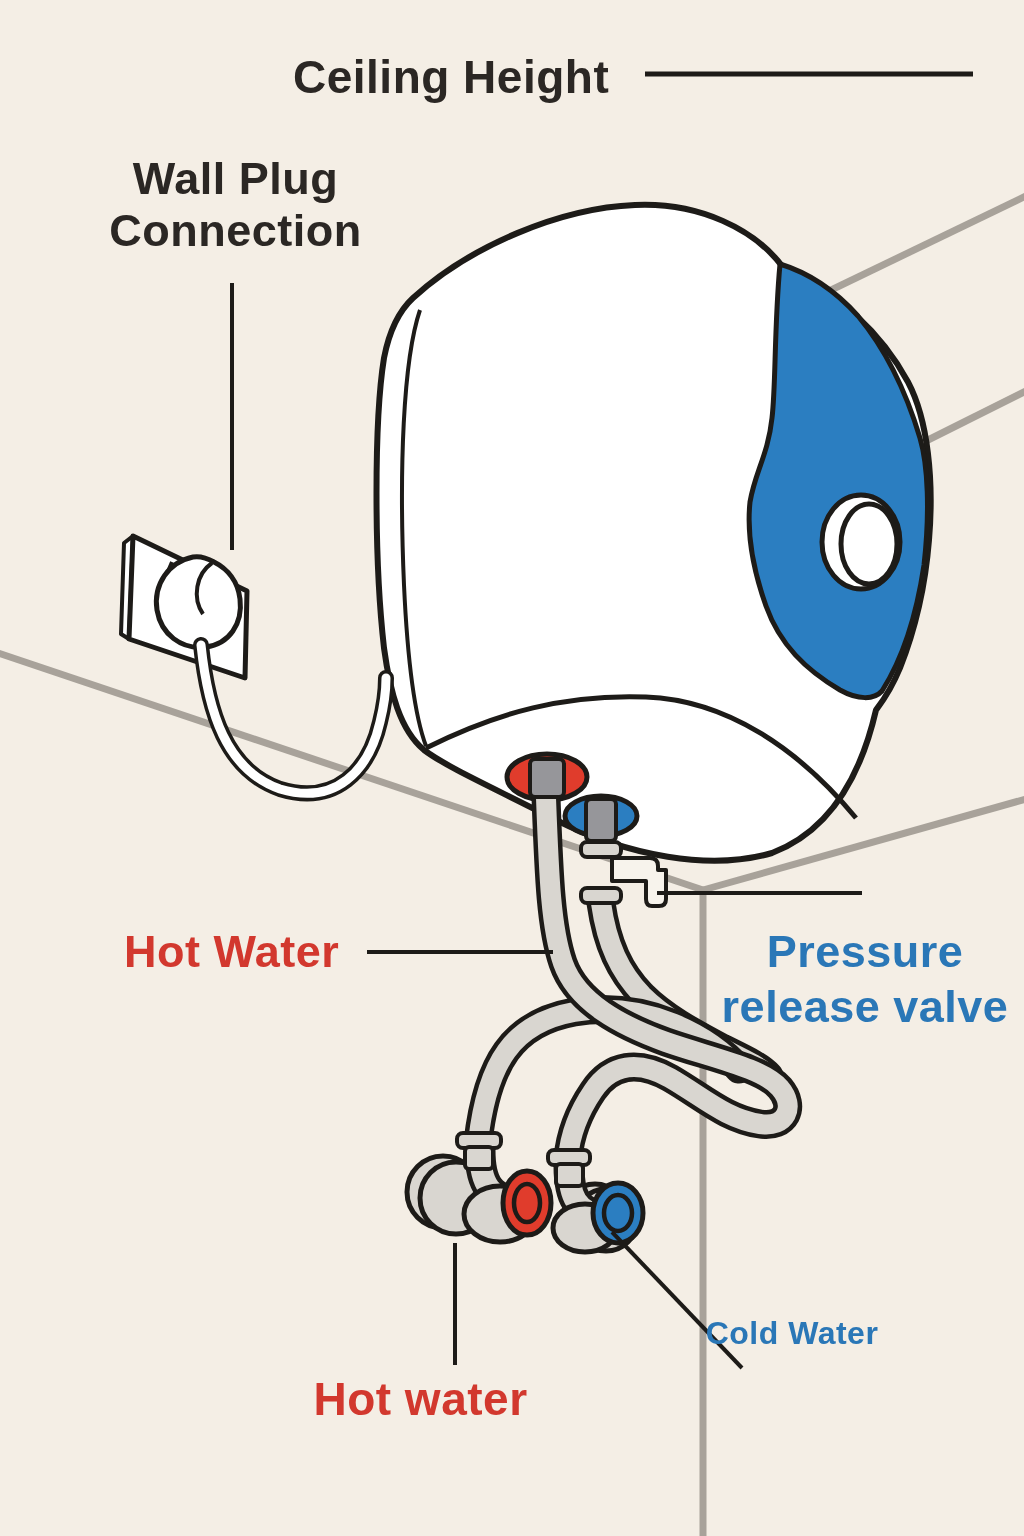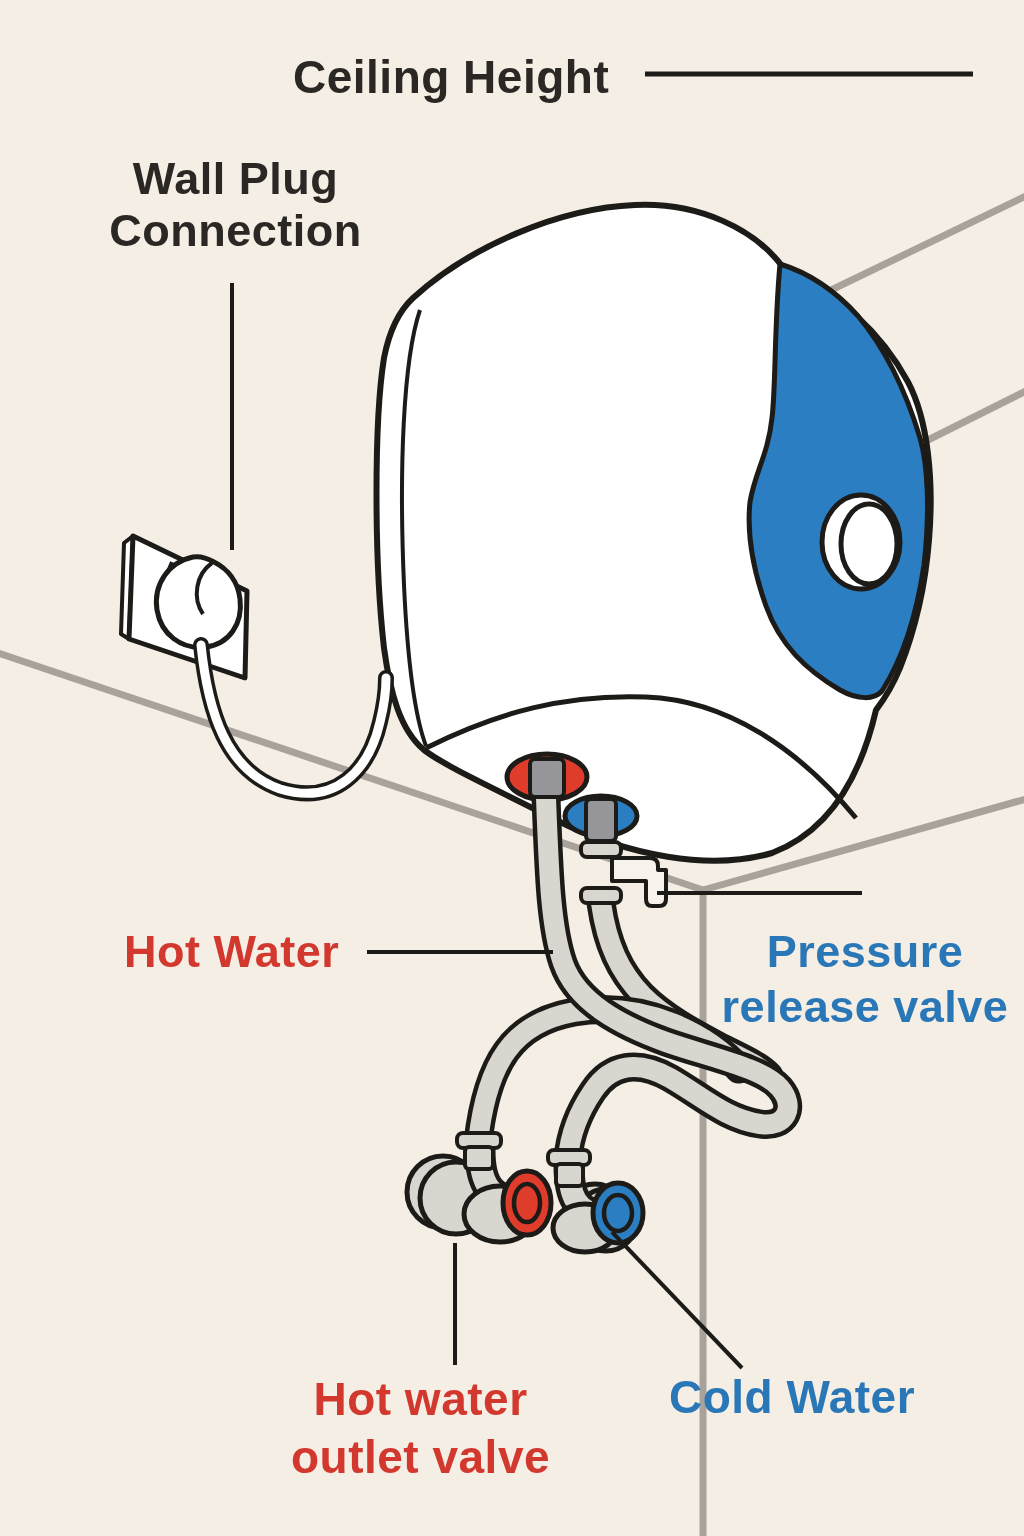--- a/index.html
+++ b/index.html
@@ -19,21 +19,21 @@
   }
   .label.center{text-align:center;white-space:normal;}
   .lbl-dark{color:var(--label_dark,#2b2724);}
   .lbl-red{color:var(--label_red,#d2382e);}
   .lbl-blue{color:var(--label_blue,#2a77b7);}
   #lbl-ceiling{left:293px;top:50px;font-size:46px;}
   #lbl-wallplug{left:78px;top:153px;width:315px;font-size:45px;line-height:52px;}
   #lbl-hotwater{left:124px;top:926px;font-size:45px;}
   #lbl-pressure{left:700px;top:924px;width:330px;font-size:45px;line-height:55px;}
   #lbl-hotoutlet{left:263px;top:1370px;width:315px;font-size:46px;line-height:58px;}
-  #lbl-coldsupply{left:592px;top:1368px;width:400px;font-size:46px;line-height:58px;}
+  #lbl-coldsupply{left:592px;top:1304px;width:400px;font-size:32px;line-height:58px;}
 </style>
 </head>
 <body>
 
 <div id="stage">
 
   <svg id="art" viewBox="0 0 1024 1536" aria-hidden="true">
 
     <g style="stroke:var(--wall_line);stroke-width:7;fill:none;stroke-linecap:butt;">
       <path d="M 800 305 L 1026 196"></path>
@@ -160,20 +160,19 @@
     <span>Hot Water</span>
   </div>
 
   <div class="label lbl-blue center" id="lbl-pressure">
     <div>Pressure</div>
     <div>release valve</div>
   </div>
 
   <div class="label lbl-red center" id="lbl-hotoutlet">
     <div>Hot water</div>
-    <div>outlet valve</div>
   </div>
 
   <div class="label lbl-blue center" id="lbl-coldsupply">
     <div>Cold Water</div>
   </div>
 
 </div>
 
 </body></html>

